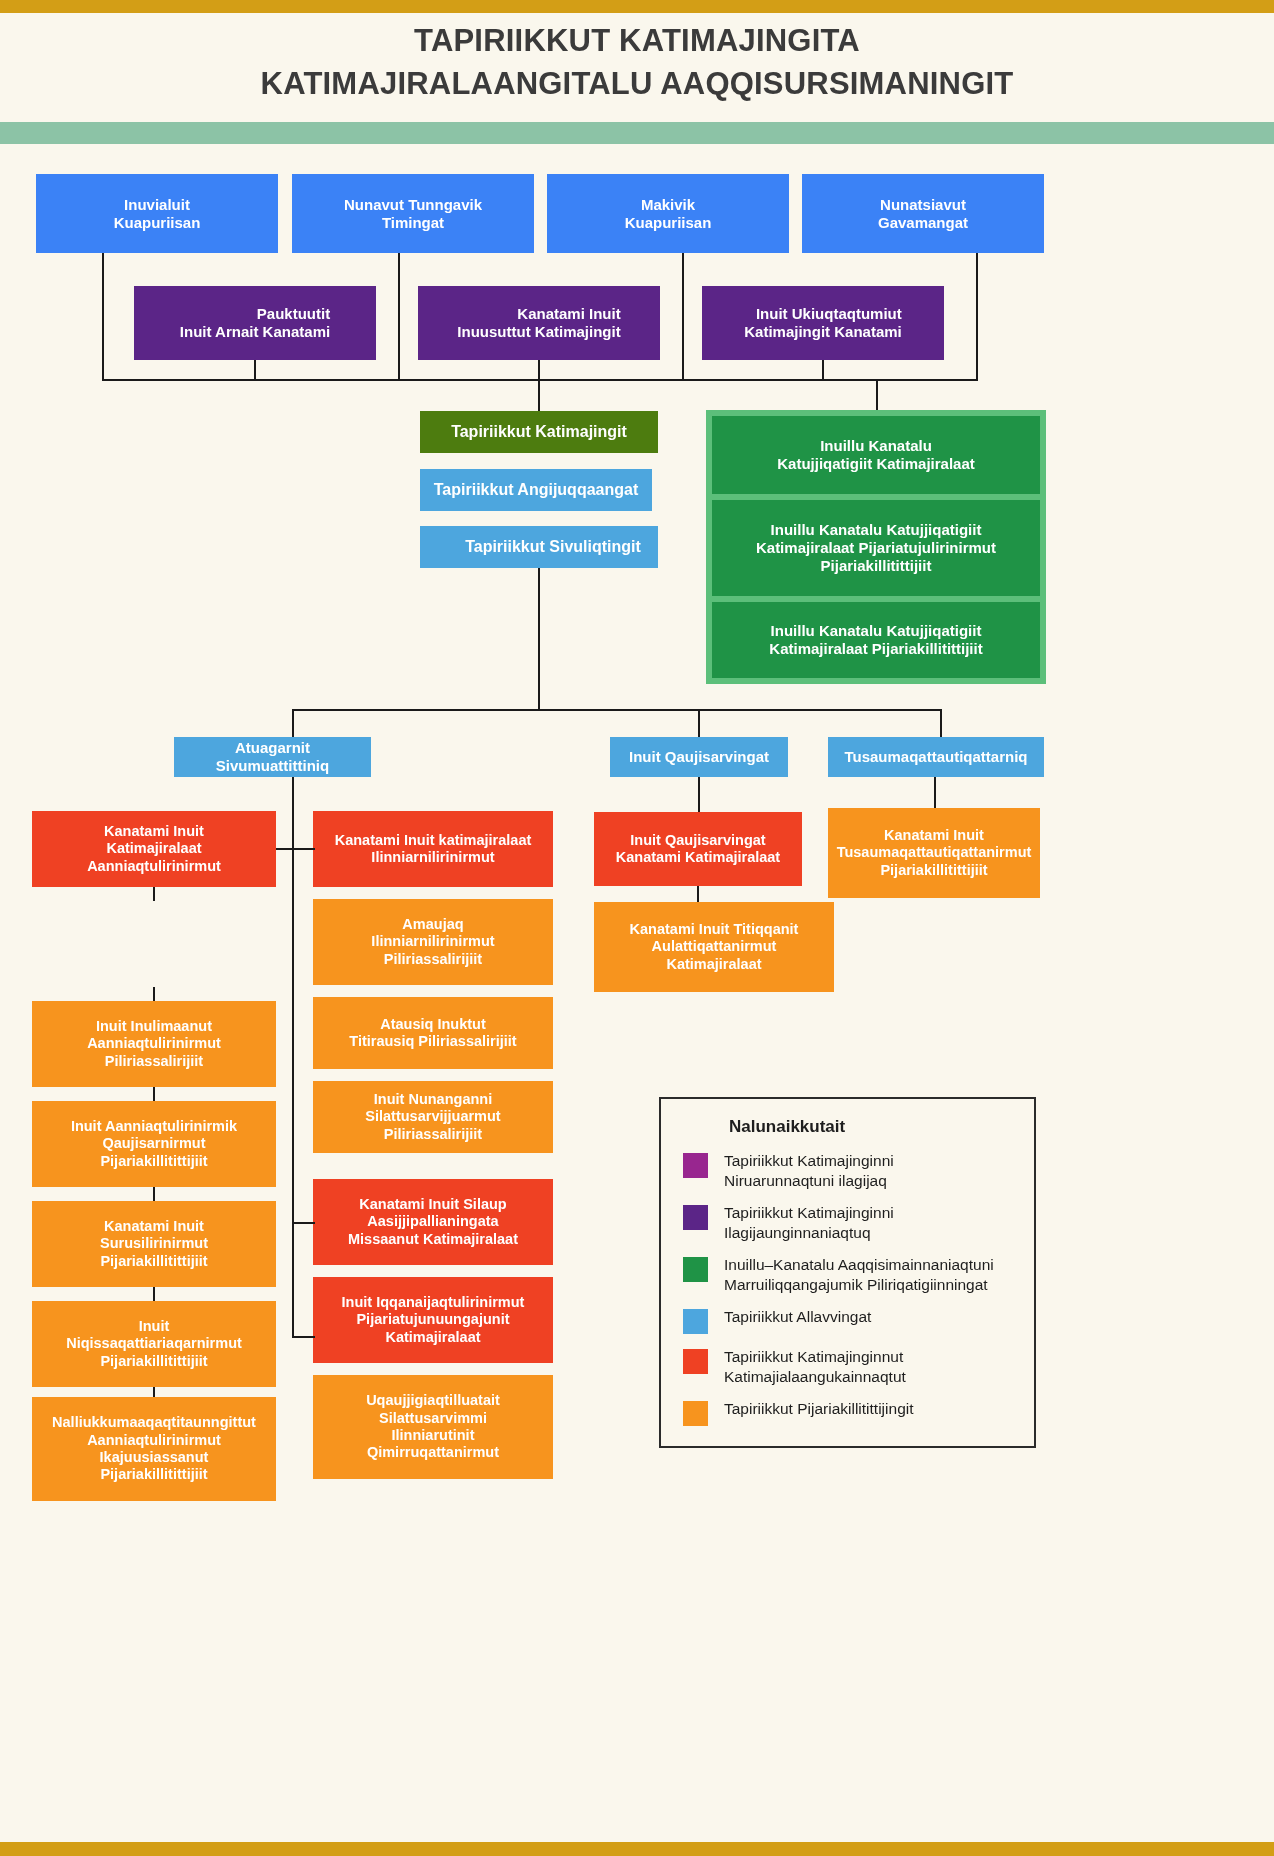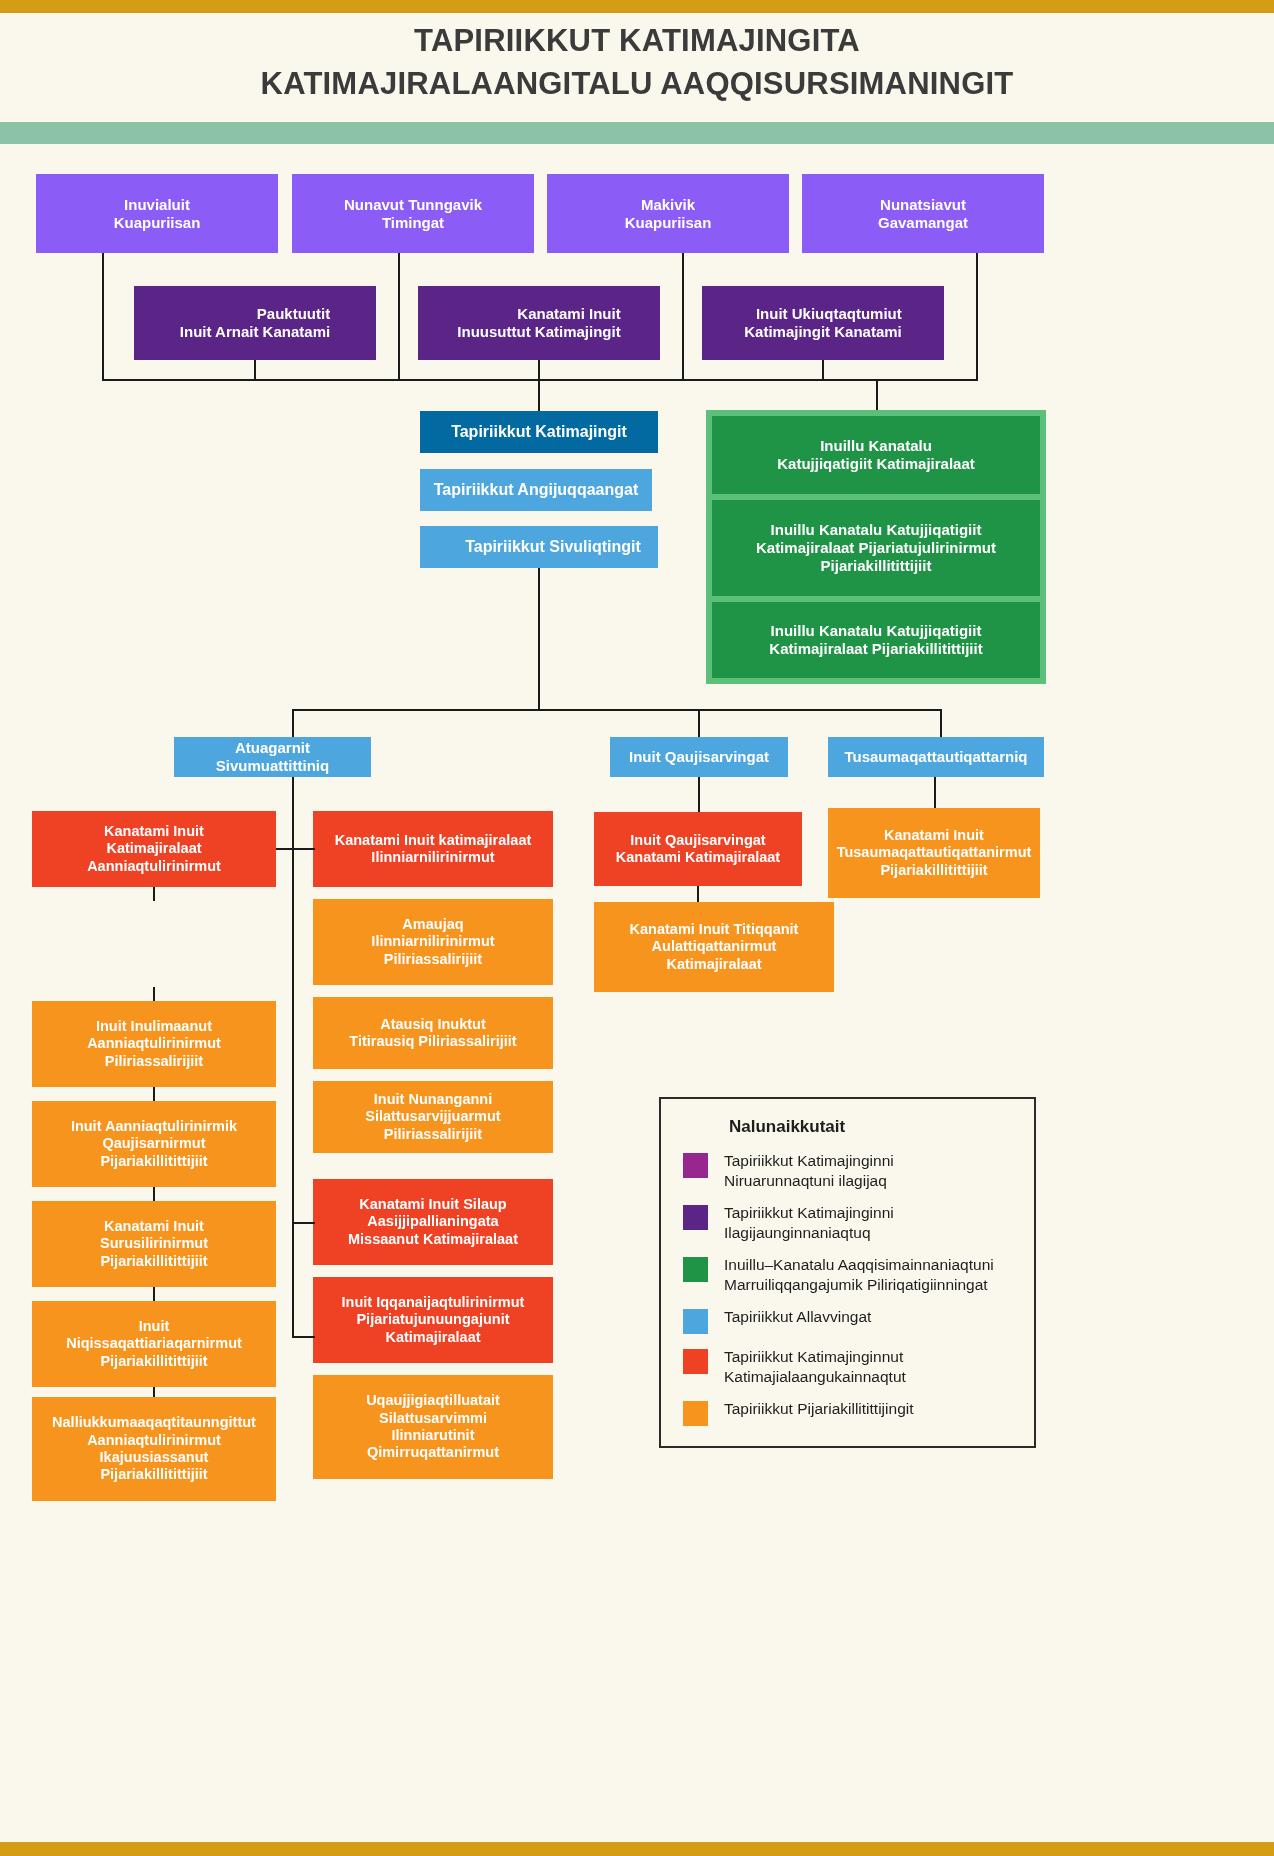--- a/index.html
+++ b/index.html
@@ -43,23 +43,23 @@
   
   .node {
     position: absolute;
     display: flex; align-items: center; justify-content: center;
     text-align: center;
     color: #ffffff;
     font-weight: bold;
     line-height: 1.2;
     padding: 4px 8px;
   }
-  .n-purple      { background: #8b5cf6; font-size: 15px; }
+  .n-purple      { background: #3b82f6; font-size: 15px; }
   .n-dkpurple    { background: #5b2587; font-size: 15px; text-align: right; }
-  .n-blue-dark   { background: #0369a1; font-size: 16px; }
+  .n-blue-dark   { background: #4d7c0f; font-size: 16px; }
   .n-blue        { background: #4da6de; font-size: 16px; }
   .n-blue-tab    { background: #4da6de; font-size: 15px; }
   .n-red         { background: #ef4123; font-size: 14.5px; }
   .n-orange      { background: #f7941e; font-size: 14.5px; }
 
   
   .green-outer {
     position: absolute;
     background: #5cbf7a;
     padding: 6px;

